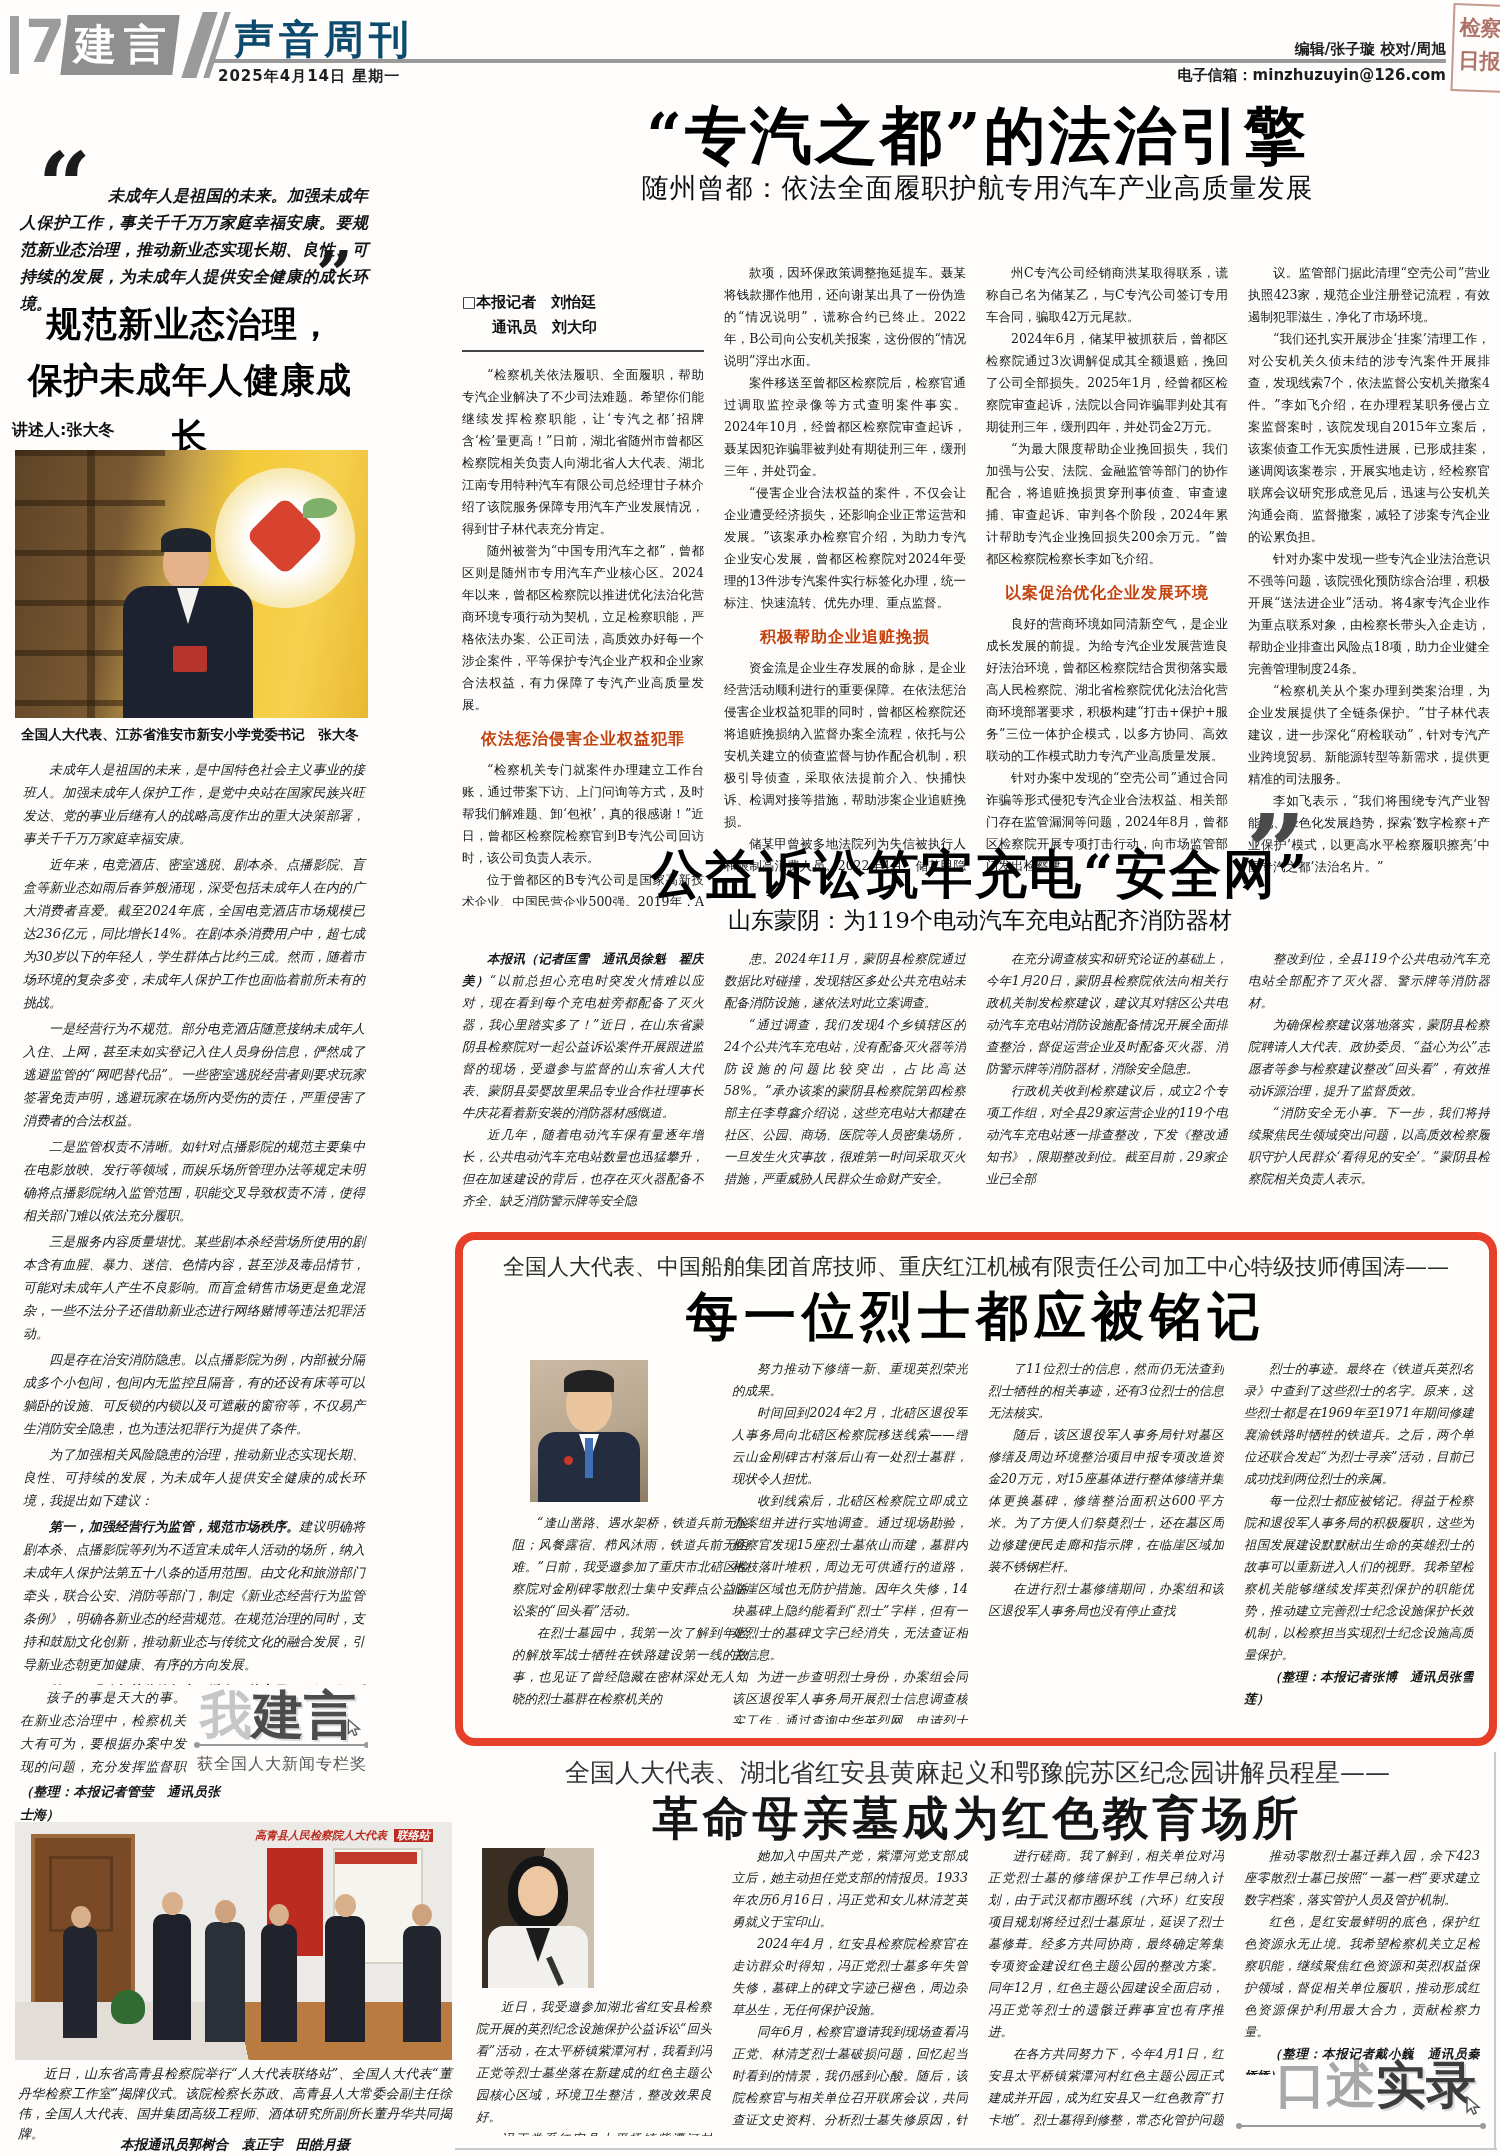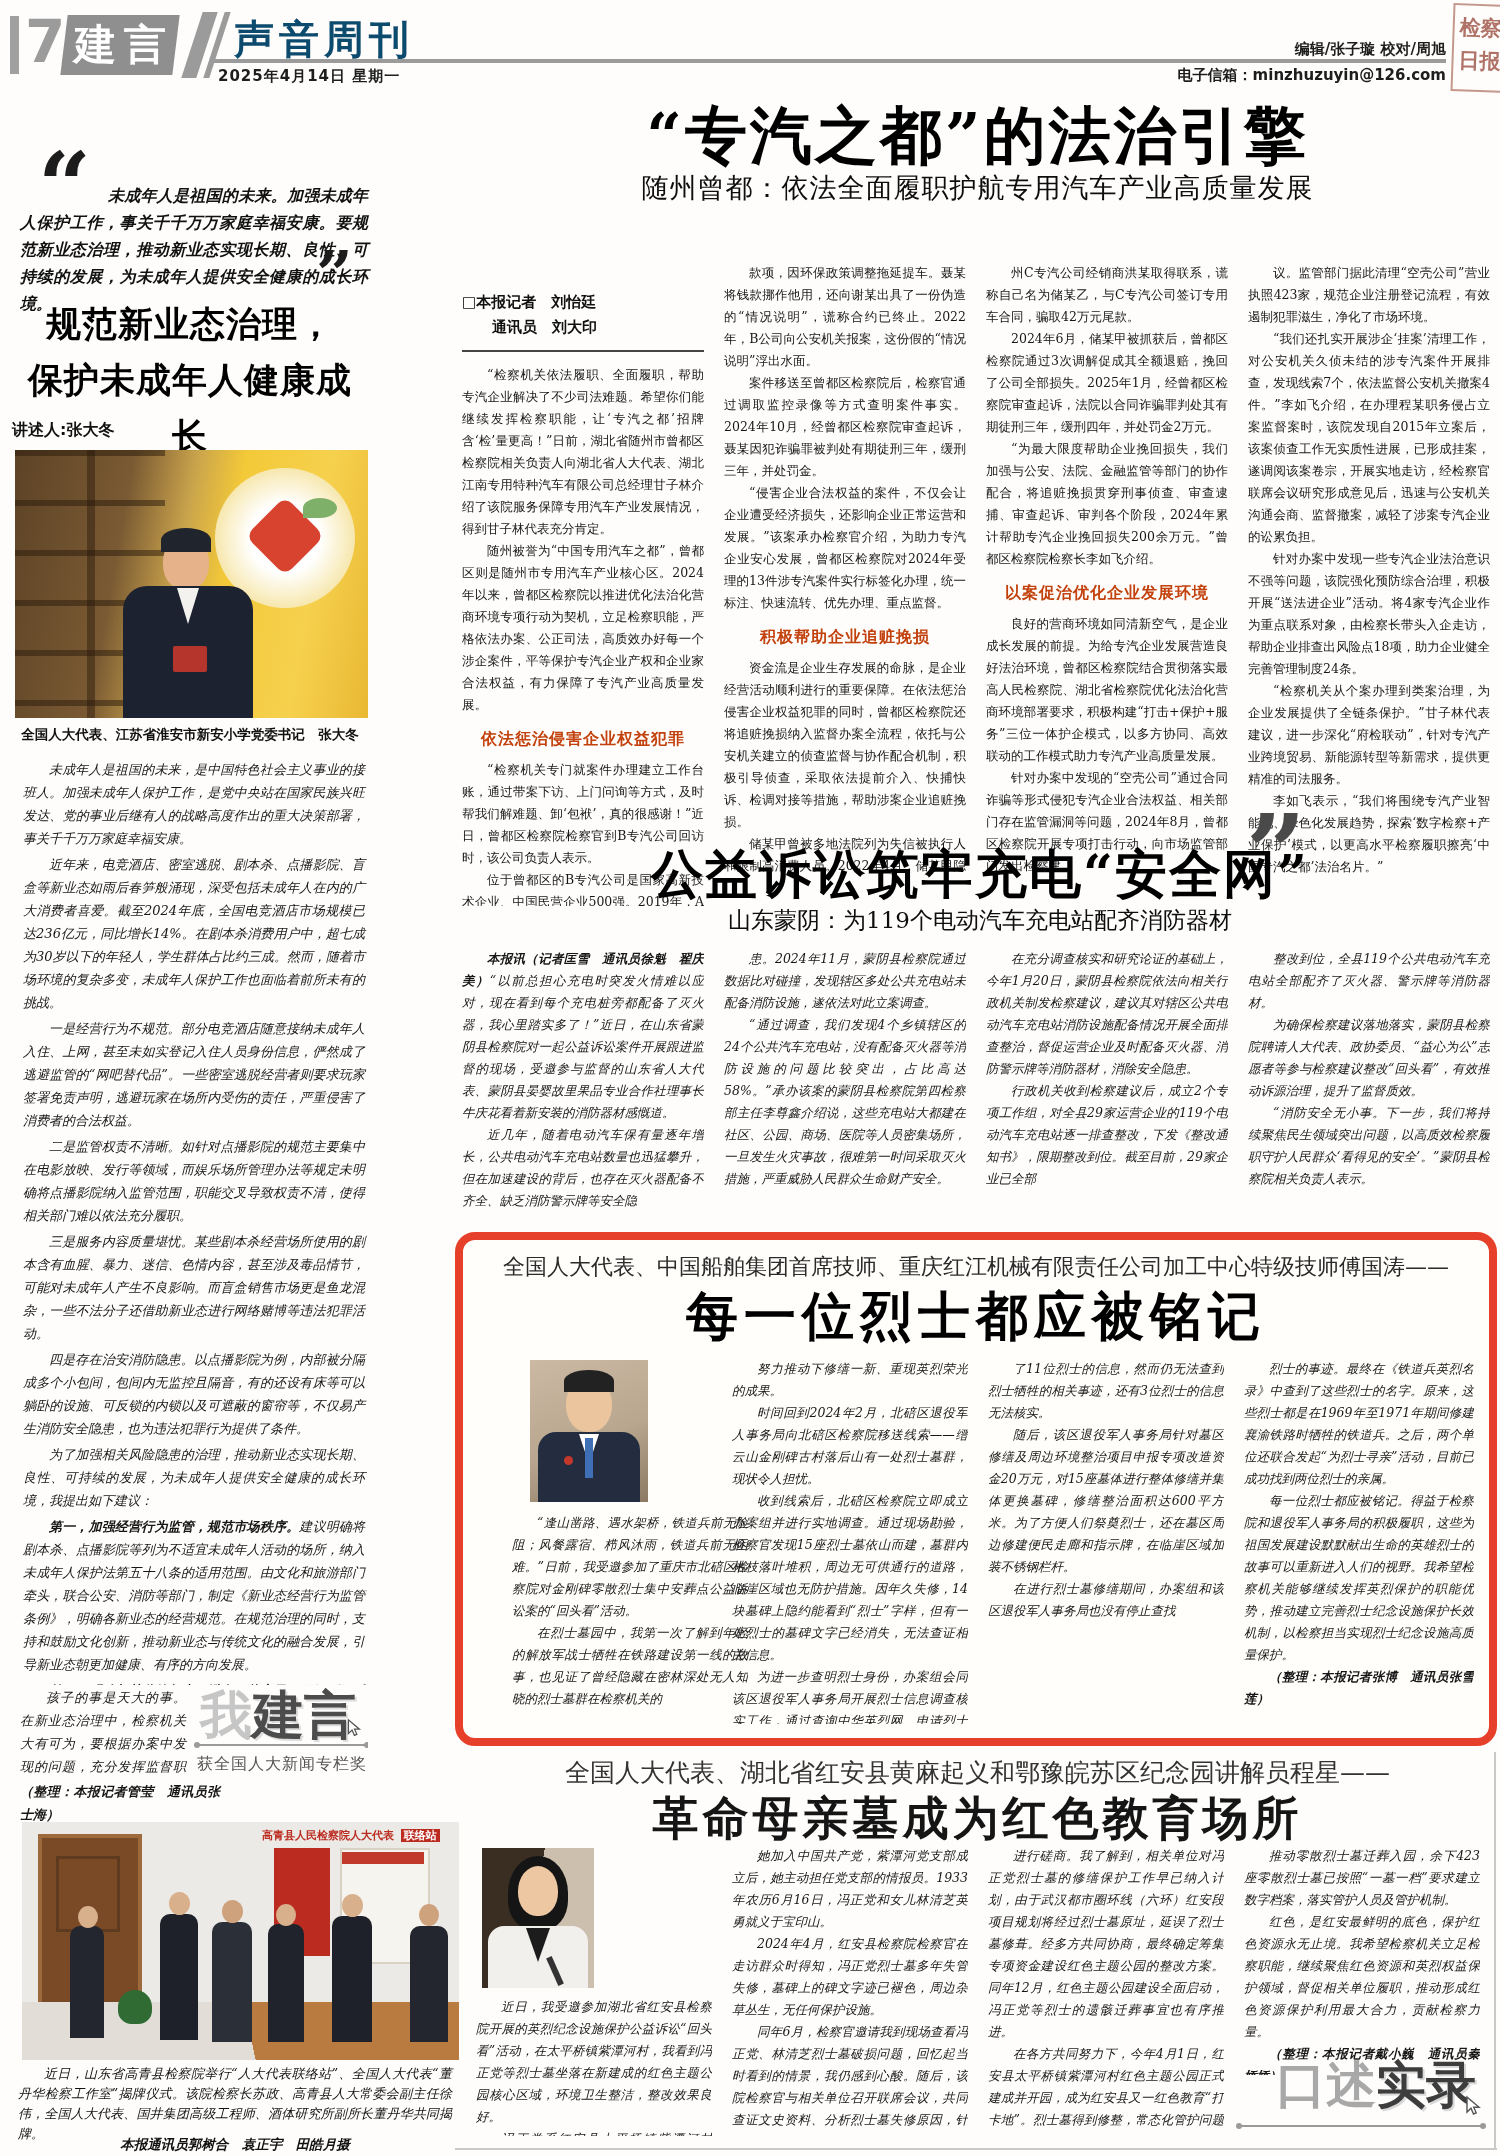--- a/index.html
+++ b/index.html
@@ -123,21 +123,21 @@
       <div class="wjy-line">
           <i style="left:-2px;"></i>
           <i style="right:-2px;"></i>
         </div>
       <div class="wjy-award">获全国人大新闻专栏奖</div>
     </div>
     <p style="margin:0;text-indent:2em;">孩子的事是天大的事。在新业态治理中，检察机关大有可为，要根据办案中发现的问题，充分发挥监督职责，推动相关职能部门积极履职、加强监管，及时提出完善相关法律法规的建议，为孩子们健康成长创造良好的社会环境。</p>
   </div>
   <div class="abs leftbt kai" style="left:20px;top:1780px;width:200px;font-weight:bold;">（整理：本报记者管莹　通讯员张士海）</div>
 
-  <div class="abs" style="left:22px;top:1822px;width:437px;height:238px;overflow:hidden;background:#eceae6;">
+  <div class="abs" style="left:15px;top:1822px;width:437px;height:238px;overflow:hidden;background:#eceae6;font-style:italic;">
     <div class="abs" style="left:16px;top:12px;width:96px;height:196px;background:#7a4a26;border:4px solid #9c6a3c;"></div>
     <div class="abs" style="left:34px;top:34px;width:58px;height:70px;border:3px solid #5e3a1e;"></div>
     <div class="abs" style="left:252px;top:26px;width:56px;height:108px;background:#bb2b20;"></div>
     <div class="abs" style="left:318px;top:26px;width:86px;height:112px;background:#f6f4ef;border:2px solid #d9d2c4;"></div>
     <div class="abs" style="left:320px;top:30px;width:82px;height:12px;background:#c0392b;"></div>
     <div class="abs sans" style="left:240px;top:6px;font-size:11px;font-weight:bold;color:#bb2b20;white-space:nowrap;">
       <span>高青县人民检察院人大代表</span>
       <span style="background:#bb2b20;color:#fff;padding:0 3px;margin-left:3px;">联络站</span>
     </div>
     <div class="abs" style="left:0;bottom:0;width:100%;height:58px;background:linear-gradient(78deg,#e2ded7 52%,#b97b3f 52%);"></div>

